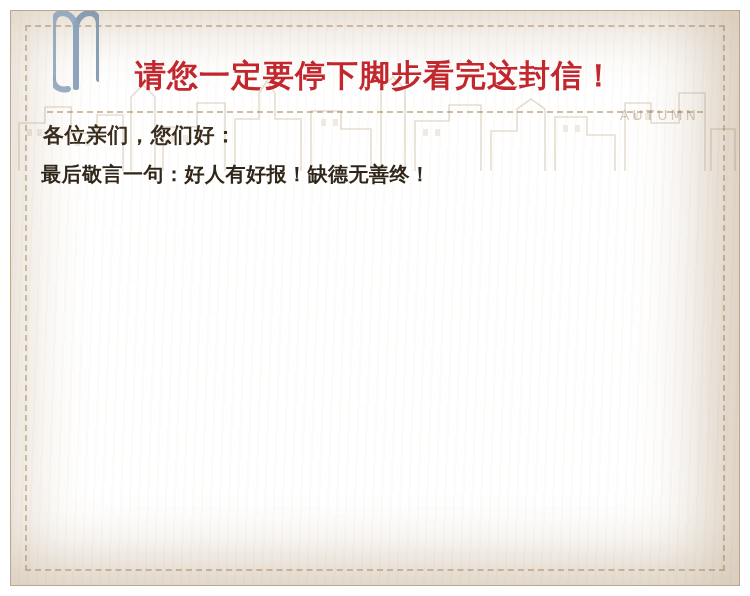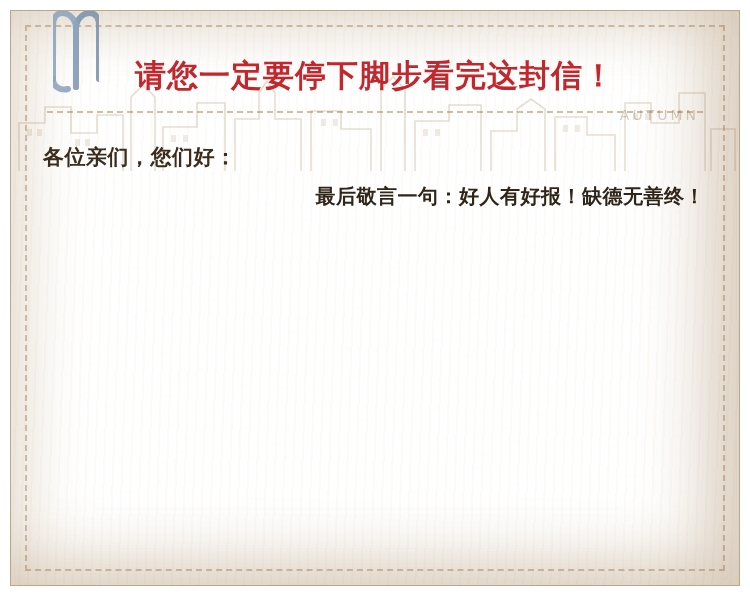--- a/index.html
+++ b/index.html
@@ -111,42 +111,42 @@
     letter-spacing: 1px;
   }
 
   .divider {
     margin: 14px 6px 0 6px;
     border-top: 2px dashed rgba(150,112,60,0.45);
     height: 0;
   }
 
   .salutation {
-    margin-top: 30px;
+    margin-top: 8px;
     margin-left: 2px;
     font-size: 21px;
     font-weight: bold;
     color: #3a2d1d;
     letter-spacing: .5px;
   }
 
   .body-text {
     margin-top: 8px;
     font-size: 20.5px;
     font-weight: bold;
     color: #2f2619;
     line-height: 33px;
     letter-spacing: .3px;
     text-align: justify;
     text-justify: inter-character;
   }
 
   .closing {
     margin-top: 12px;
-    text-align: right;
+    text-align: left;
     padding-right: 4px;
     font-size: 20px;
     font-weight: bold;
     color: #2f2619;
     letter-spacing: .5px;
   }
 
   .wm {
     position: absolute;
     font-size: 14px;

